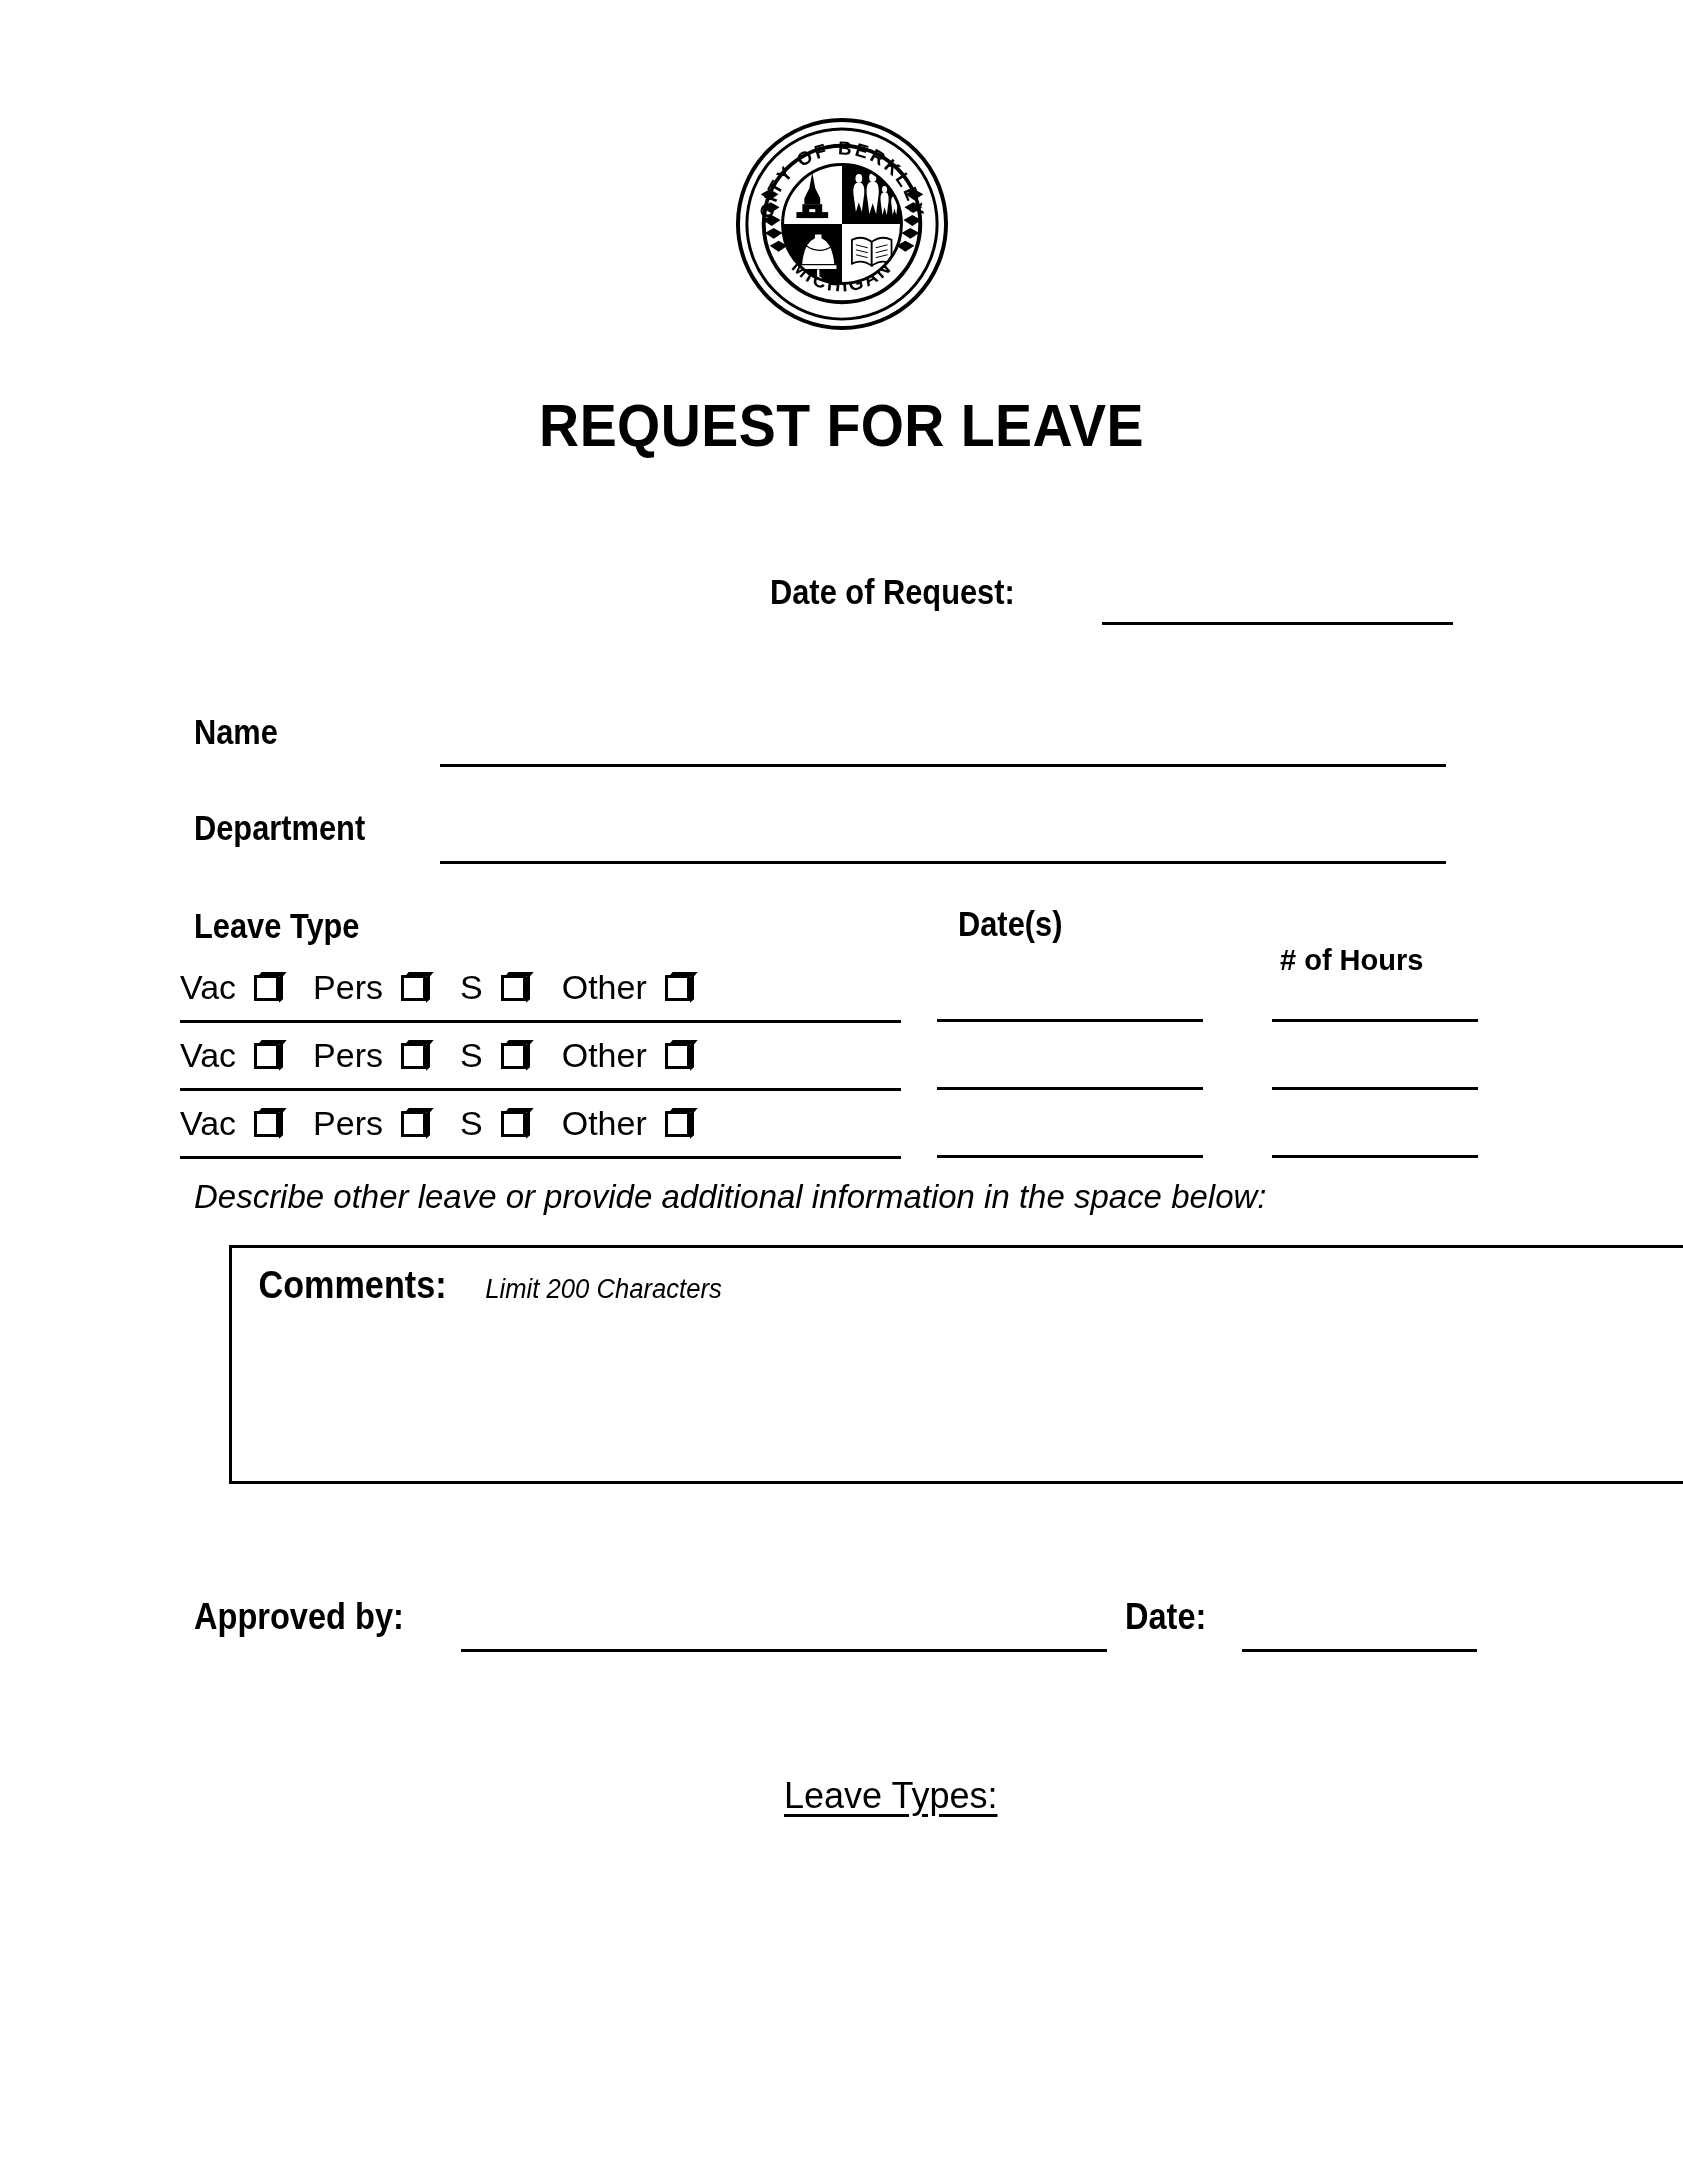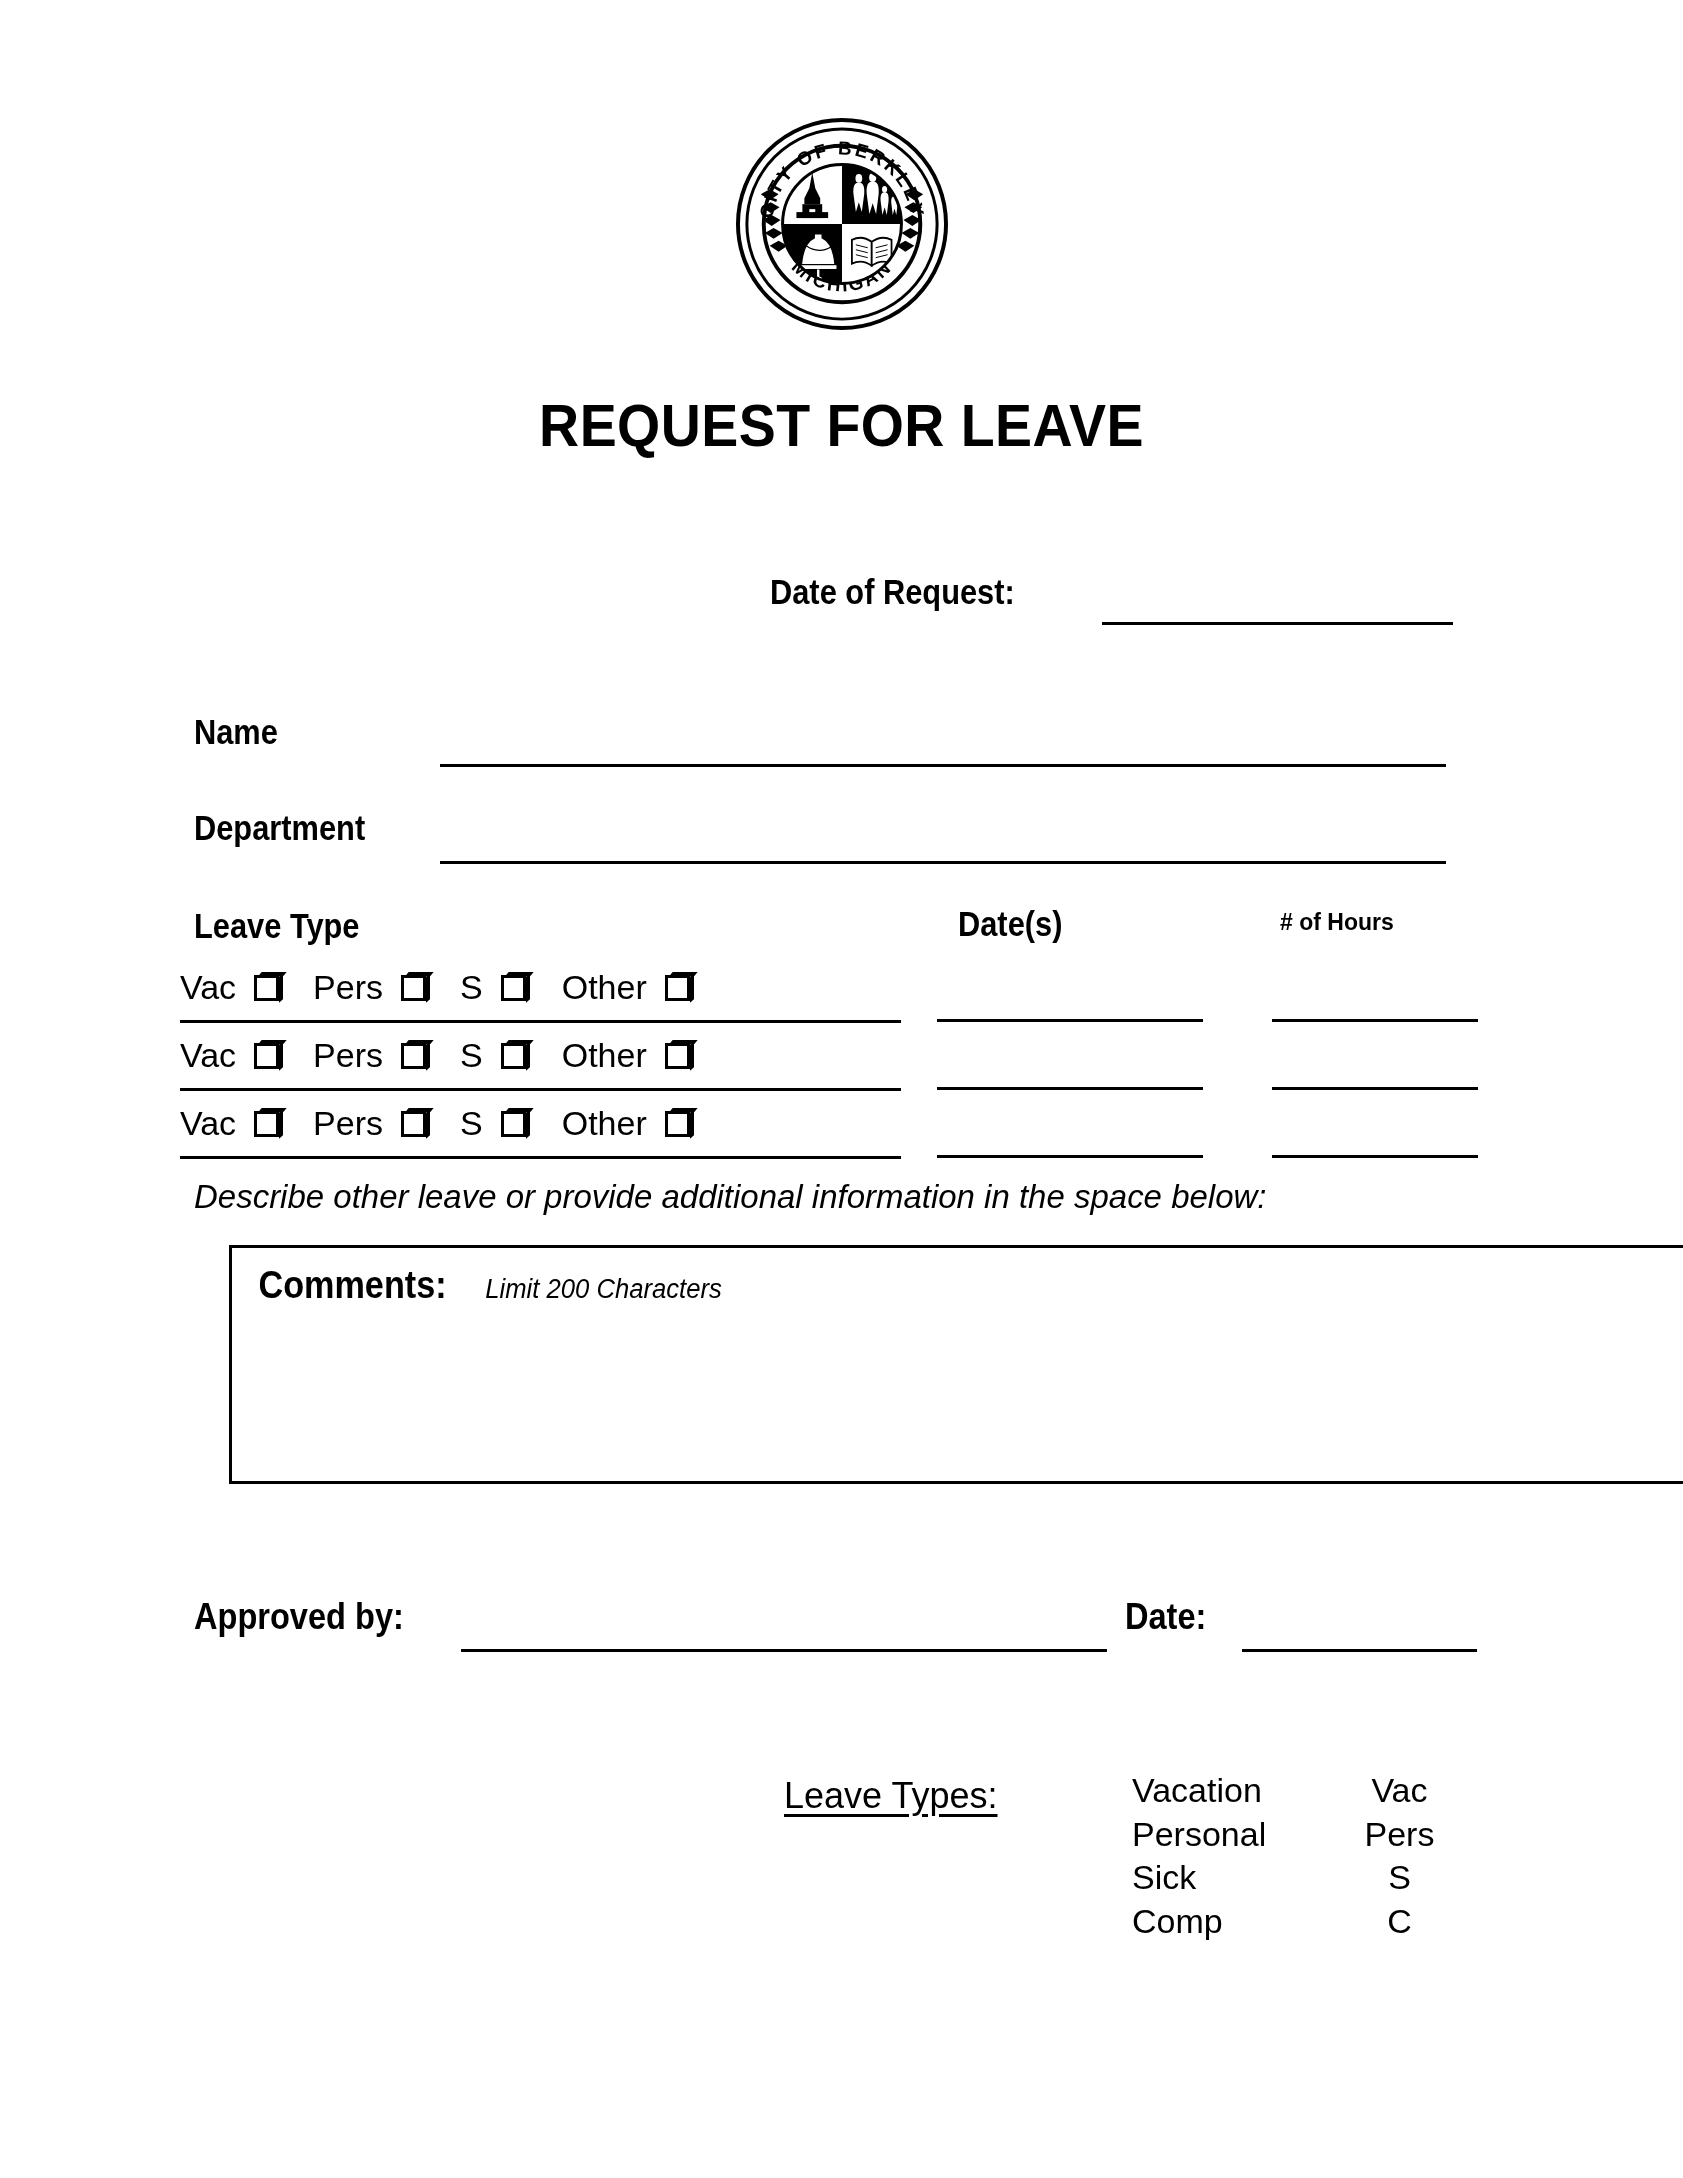--- a/index.html
+++ b/index.html
@@ -78,21 +78,21 @@
   
   .name-label { left: 194px; top: 712px; font-size: 35px; }
   .name-rule  { left: 440px; top: 764px; width: 1006px; }
 
   .dept-label { left: 194px; top: 808px; font-size: 35px; }
   .dept-rule  { left: 440px; top: 861px; width: 1006px; }
 
   
   .hdr-leave { left: 194px; top: 906px; font-size: 35px; }
   .hdr-dates { left: 958px; top: 904px; font-size: 35px; }
-  .hdr-hours { left: 1280px; top: 909px; font-size: 23px; transform: none; }
+  .hdr-hours { left: 1280px; top: 944px; font-size: 29px; transform: none; }
 
   
   .leave-rows {
     position: absolute;
     left: 0; top: 955px;
     width: 1683px;
   }
   .leave-row {
     position: relative;
     height: 68px;
@@ -434,35 +434,15 @@
   </div>
 
   <div class="lbl cond appr-label">Approved by:</div>
   <div class="rule appr-rule"></div>
 
   <div class="lbl cond appr-date-label">Date:</div>
   <div class="rule appr-date-rule"></div>
 
   <div class="legend-title">Leave Types:</div>
 
-  <table class="legend-table">
-    <tbody>
-      <tr>
-        <td class="legend-full">Vacation</td>
-        <td class="legend-abbr">Vac</td>
-      </tr>
-      <tr>
-        <td class="legend-full">Personal</td>
-        <td class="legend-abbr">Pers</td>
-      </tr>
-      <tr>
-        <td class="legend-full">Sick</td>
-        <td class="legend-abbr">S</td>
-      </tr>
-      <tr>
-        <td class="legend-full">Comp</td>
-        <td class="legend-abbr">C</td>
-      </tr>
-    </tbody>
-  </table>
 
 </div>
 
 
 </body></html>

